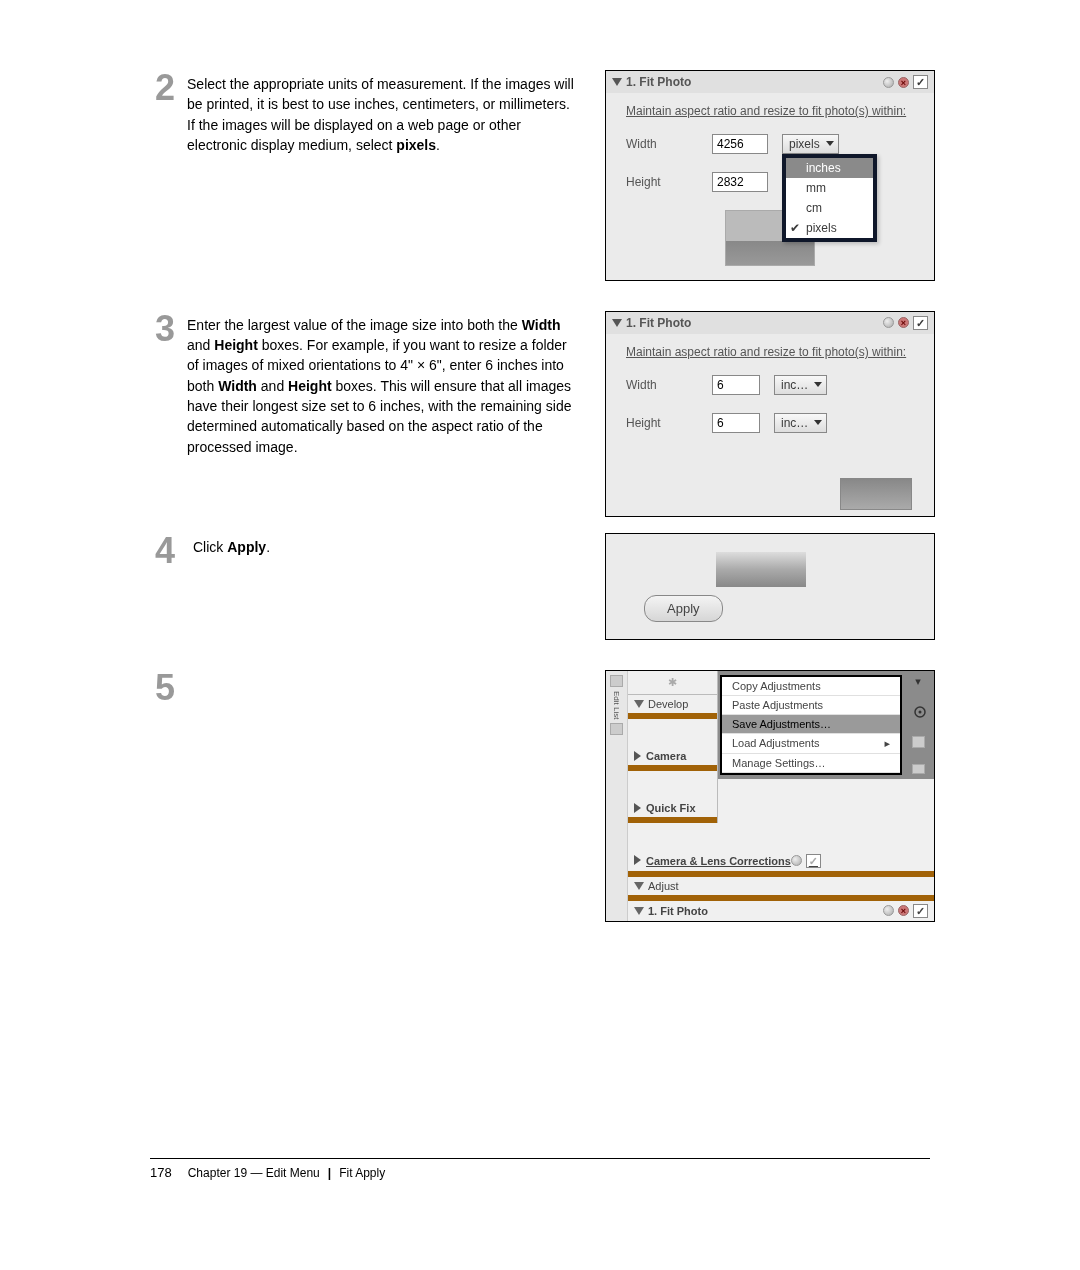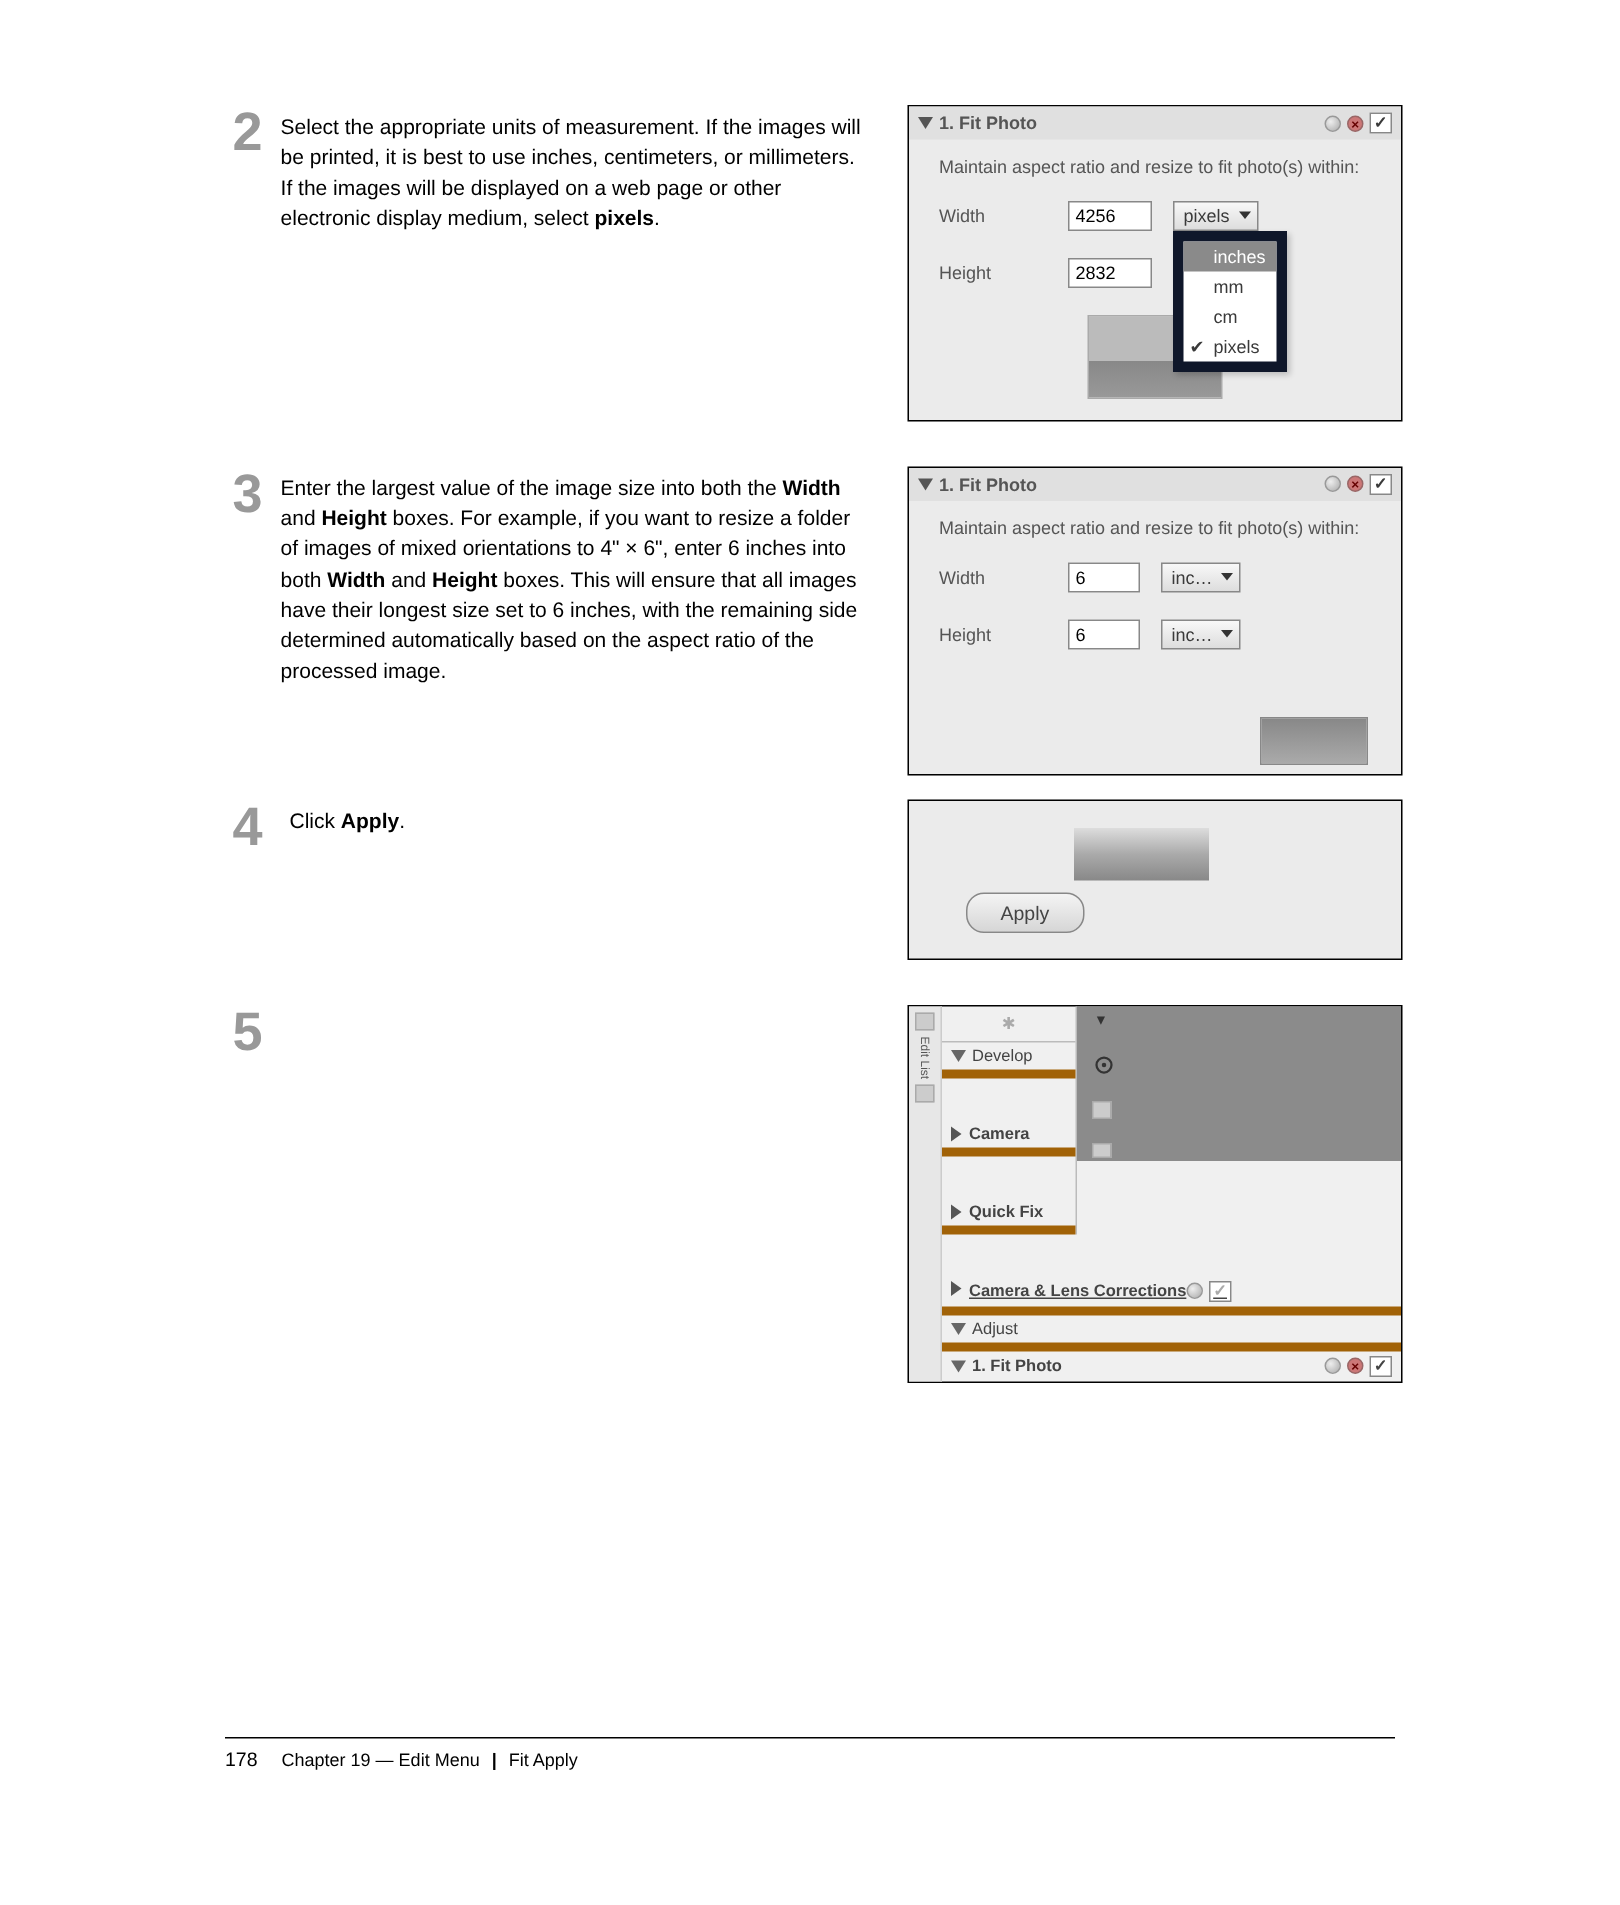--- a/index.html
+++ b/index.html
@@ -107,20 +107,21 @@
   text-align: center;
   font-weight: bold;
 }
 .panel-body {
   padding: 10px 20px 14px 20px;
 }
 .subtext {
   color: #555;
   margin-bottom: 14px;
   line-height: 1.4;
+  text-decoration: underline;
 }
 .form-row {
   display: flex;
   align-items: center;
   margin-bottom: 18px;
   position: relative;
 }
 .form-label {
   width: 86px;
   color: #555;
@@ -148,23 +149,23 @@
 .unit-select .dd-caret {
   width: 0; height: 0;
   border-left: 4px solid transparent;
   border-right: 4px solid transparent;
   border-top: 5px solid #333;
 }
 .dropdown-menu {
   position: absolute;
   left: 156px;
   top: 20px;
-  width: 76px;
+  width: 95px;
   background: #fff;
-  border: 7px solid #0f172a;
+  border: 4px solid #0f172a;
   box-shadow: 2px 2px 4px rgba(0,0,0,0.2);
   z-index: 5;
 }
 .dropdown-item {
   padding: 3px 6px 3px 20px;
   position: relative;
 }
 .dropdown-item.sel {
   background: #8a8a8a;
   color: #fff;
@@ -416,20 +417,38 @@
                   <span class="tri-right"></span>
                   <span>Camera</span>
                 </div>
                 <div class="p5-section bold">
                   <span class="tri-right"></span>
                   <span>Quick Fix</span>
                 </div>
               </div>
               <div style="flex:1; position:relative;">
                 <div style="display:flex; align-items:center; background:#8b8b8b; padding:2px 2px;">
+                  <div class="p5-menu" style="flex:1;">
+                    <div class="p5-menu-item">
+                        <span>Copy Adjustments</span>
+                      </div>
+                    <div class="p5-menu-item">
+                        <span>Paste Adjustments</span>
+                      </div>
+                    <div class="p5-menu-item sel">
+                        <span>Save Adjustments…</span>
+                      </div>
+                    <div class="p5-menu-item">
+                        <span>Load Adjustments</span>
+                        <span class="arrow">▸</span>
+                      </div>
+                    <div class="p5-menu-item">
+                        <span>Manage Settings…</span>
+                      </div>
+                  </div>
                   <div style="width:28px; display:flex; flex-direction:column; gap:16px; align-items:center;">
                     <span style="color:#333;">▾</span>
                     <svg class="p5-gear" viewBox="0 0 16 16">
                         <circle cx="8" cy="8" r="5" fill="none" stroke="#333" stroke-width="1.5"></circle>
                         <circle cx="8" cy="8" r="1.5" fill="#333"></circle>
                       </svg>
                     <div class="p5-mini"></div>
                     <div class="p5-mini" style="height:10px;"></div>
                   </div>
                 </div>

